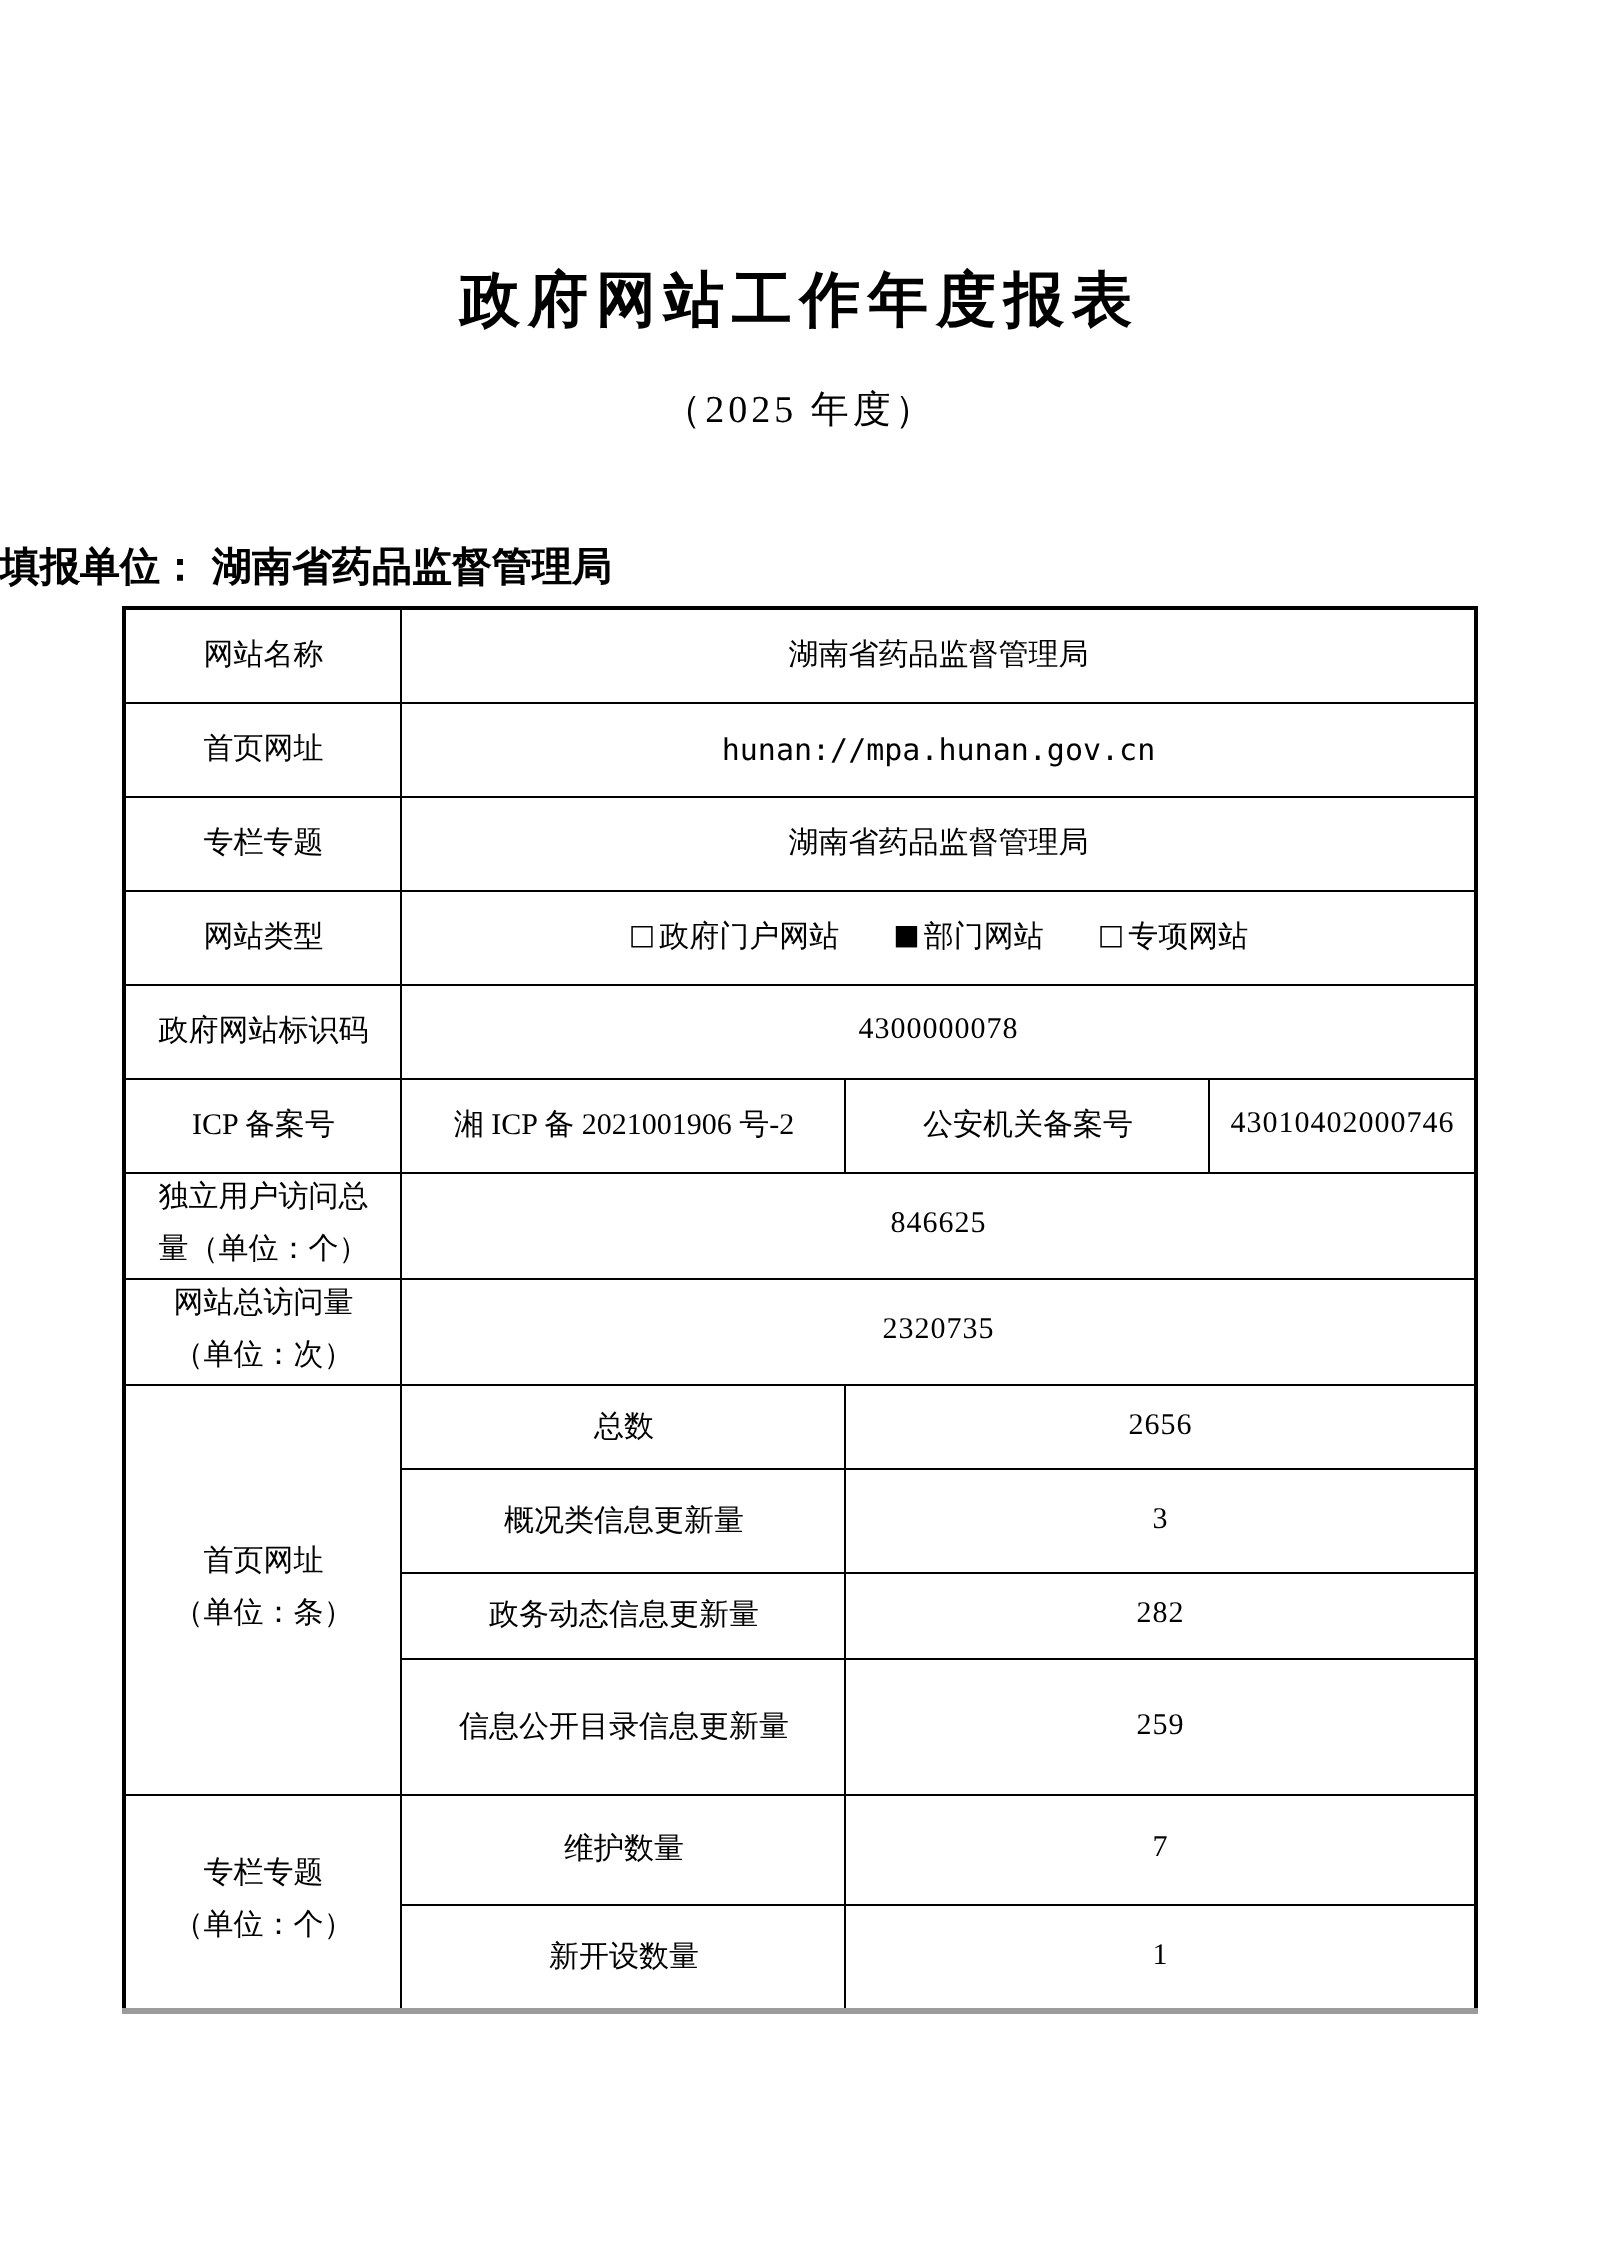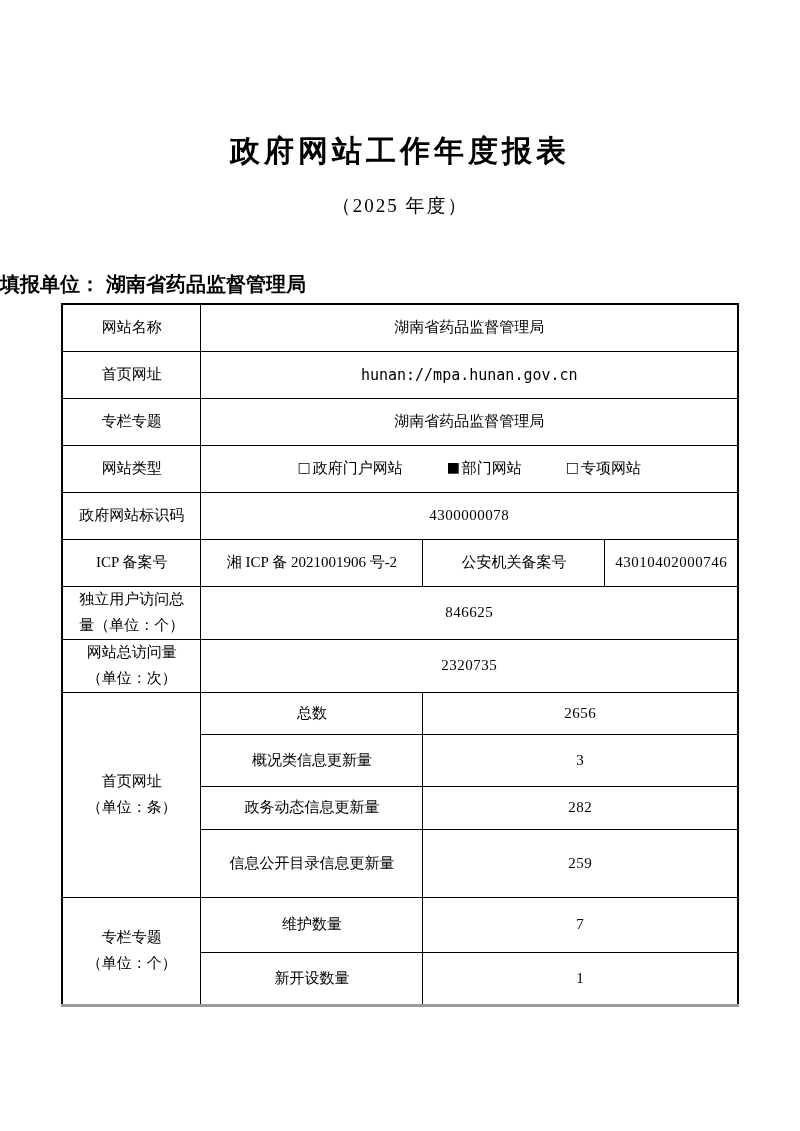--- a/index.html
+++ b/index.html
@@ -64,21 +64,21 @@
     font-size: 16px;
     letter-spacing: 0.5px;
   }
   .mono {
     font-family: "DejaVu Sans Mono", "Liberation Mono", monospace;
     font-size: 16px;
   }
   .type-options {
     display: flex;
     justify-content: center;
-    gap: 44px;
+    gap: 27px;
   }
   .type-option { white-space: nowrap; }
   .cbx {
     font-family: "DejaVu Sans", sans-serif;
     font-size: 14px;
     margin-right: 2px;
     position: relative;
     top: -1px;
   }
 </style>

